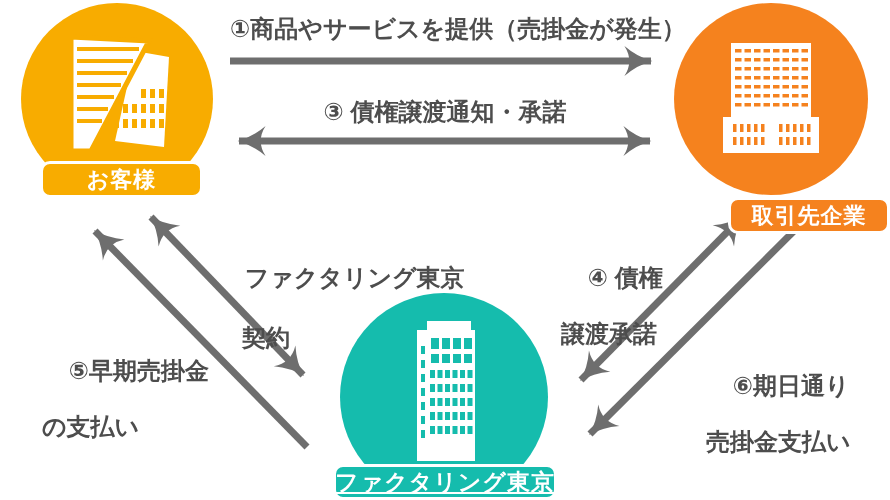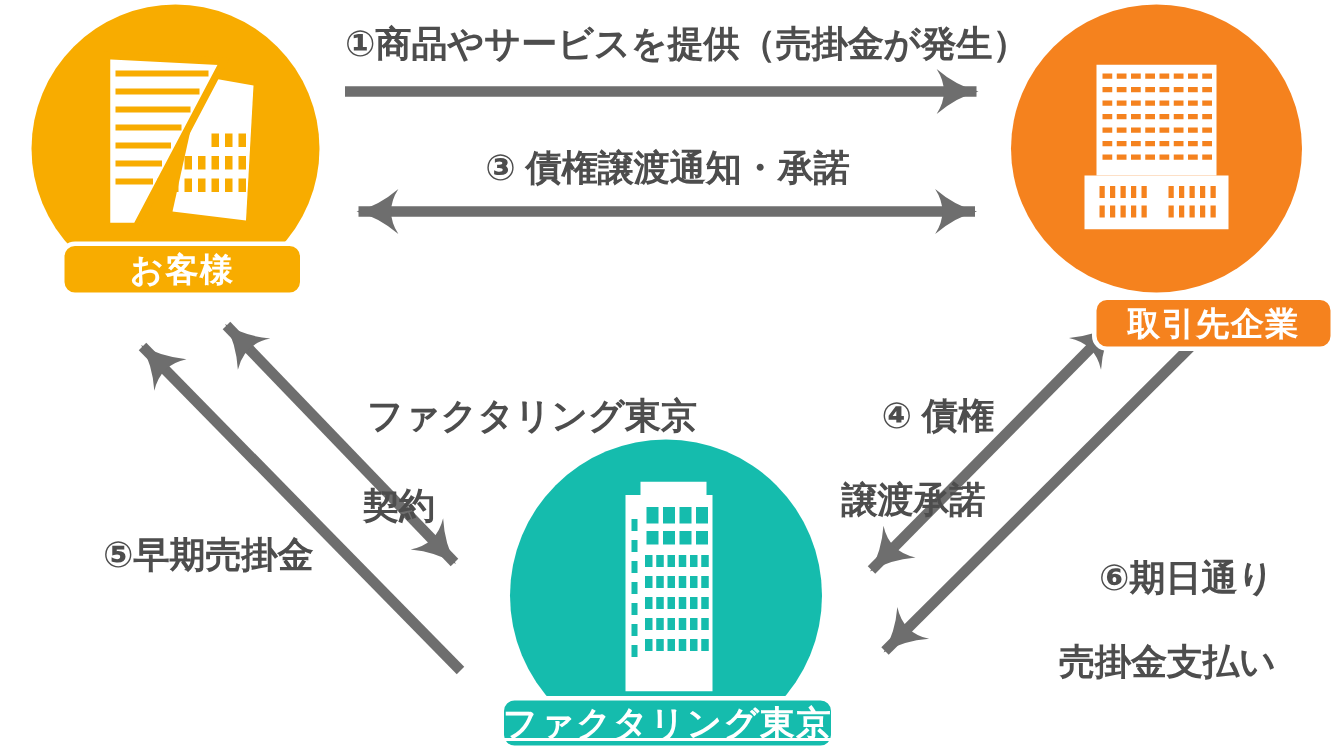--- a/index.html
+++ b/index.html
@@ -262,20 +262,21 @@
     <span class="l2" style="padding-left:24px;">契約</span>
   </div>
 
   <div class="flow-label" style="left:561px;top:236px;line-height:28px;">
     <span>④ 債権</span>
     <span class="l2">譲渡承諾</span>
   </div>
 
   <div class="flow-label" style="left:42px;top:329px;line-height:28px;">
     <span>⑤早期売掛金</span>
+    <span class="l2">の支払い</span>
   </div>
 
   <div class="flow-label" style="left:706px;top:344px;line-height:28px;">
     <span>⑥期日通り</span>
     <span class="l2">売掛金支払い</span>
   </div>
 
 </div>
 
 </body></html>

